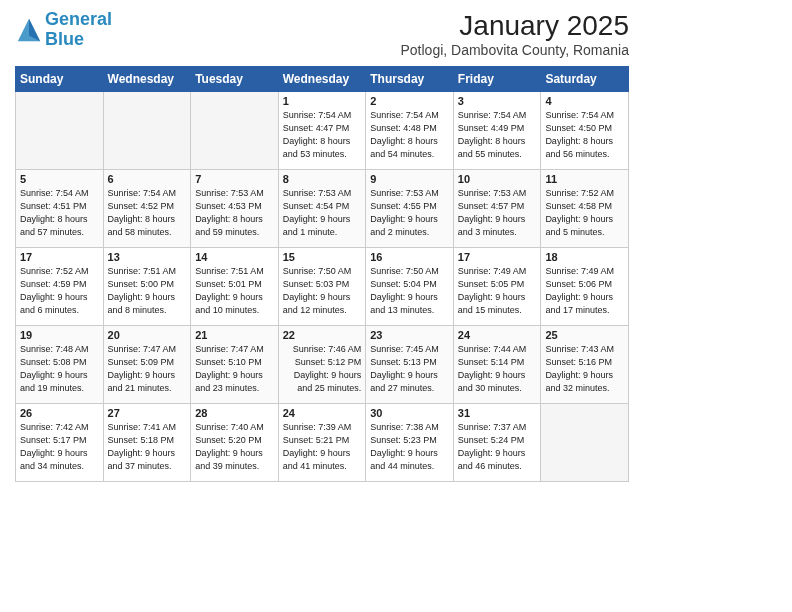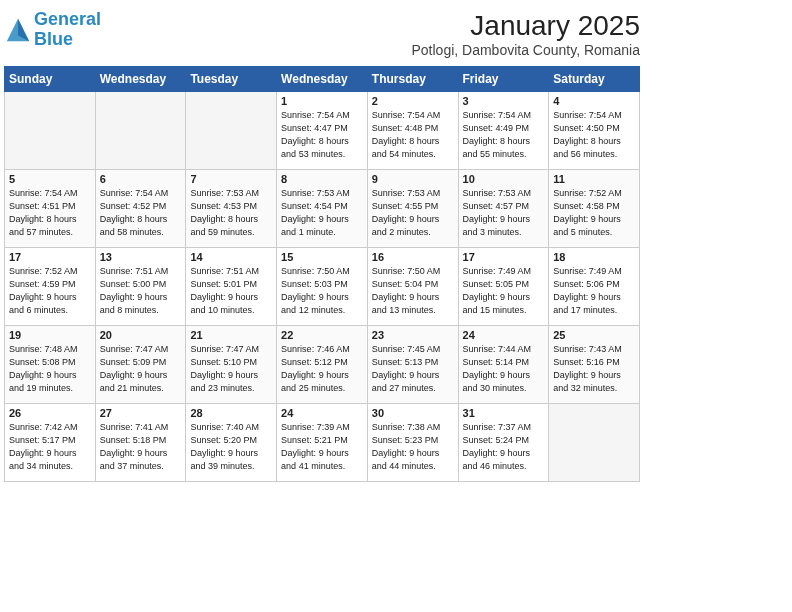--- a/index.html
+++ b/index.html
@@ -7,21 +7,21 @@
       font-family: Arial, sans-serif;
       background: #fff;
       width: 792px;
       height: 612px;
       overflow: hidden;
     }
     .page {
       width: 644px;
       height: 612px;
       background: #fff;
-      padding: 10px 4px;
+      padding: 10px 15px;
     }
     .header {
       display: flex;
       justify-content: space-between;
       align-items: flex-start;
       margin-bottom: 8px;
     }
     .logo {
       display: flex;
       align-items: center;
@@ -281,21 +281,21 @@
           </td>
           <td>
             <span class="day-number">21</span>
             <div class="day-info" style="white-space: pre-line;">Sunrise: 7:47 AM
 Sunset: 5:10 PM
 Daylight: 9 hours
 and 23 minutes.</div>
           </td>
           <td>
             <span class="day-number">22</span>
-            <div class="day-info" style="white-space: pre-line;">Sunrise: 7:46 AM
+            <div class="day-info" style="white-space: pre-line; text-align: right;">Sunrise: 7:46 AM
 Sunset: 5:12 PM
 Daylight: 9 hours
 and 25 minutes.</div>
           </td>
           <td>
             <span class="day-number">23</span>
             <div class="day-info" style="white-space: pre-line;">Sunrise: 7:45 AM
 Sunset: 5:13 PM
 Daylight: 9 hours
 and 27 minutes.</div>

